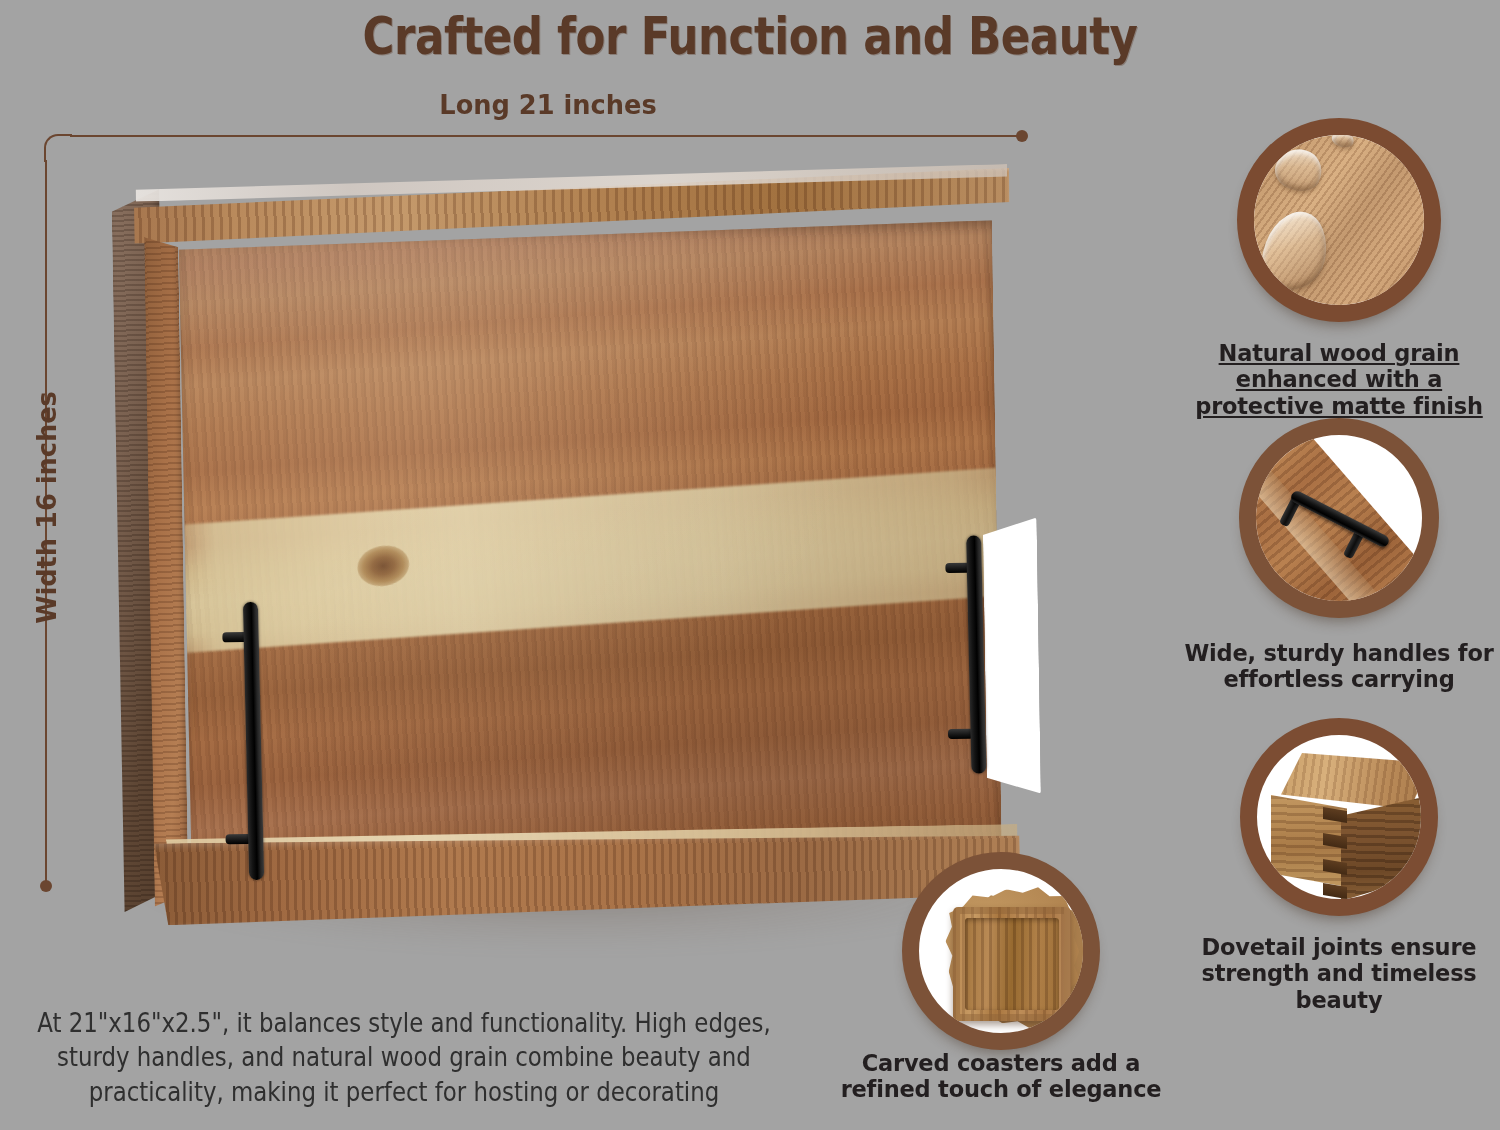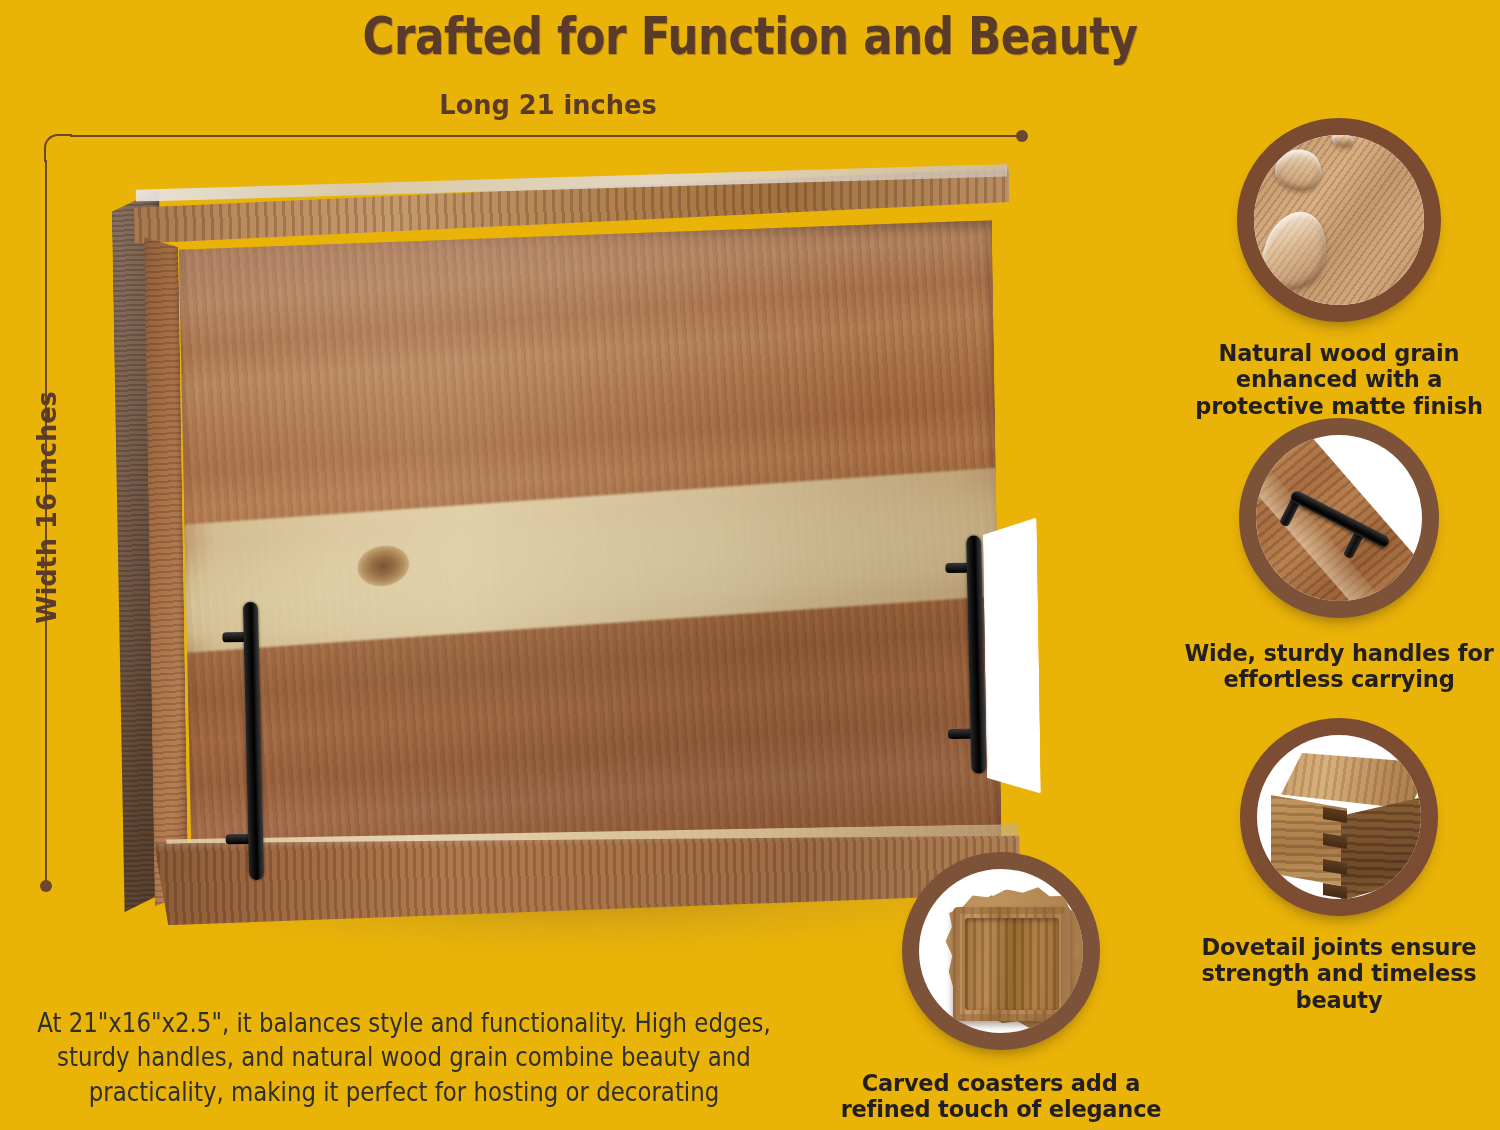--- a/index.html
+++ b/index.html
@@ -9,21 +9,21 @@
     height: 1130px;
     background: #ffffff;
     font-family: "Liberation Sans", sans-serif;
     overflow: hidden;
   }
 
   #stage {
     position: relative;
     width: 1500px;
     height: 1130px;
-    background: #eab308;
+    background: #a3a3a3;
   }
 
   
   #page-title {
     position: absolute;
     top: 6px;
     left: 0;
     width: 1500px;
     text-align: center;
     font-size: 52px;
@@ -513,21 +513,21 @@
     </div>
   </div>
 
   <div class="callout" id="callout-grain" style="left:1178px; top:118px; width:322px;">
     <div class="callout-circle" style="margin:0 auto;">
       <div class="grain-fill"></div>
       <div class="droplet droplet-a"></div>
       <div class="droplet droplet-b"></div>
       <div class="droplet droplet-c"></div>
     </div>
-    <div class="callout-caption" style="margin-top:18px;">Natural wood grain enhanced with a protective matte finish</div>
+    <div class="callout-caption" style="margin-top:18px;text-decoration:underline;">Natural wood grain enhanced with a protective matte finish</div>
   </div>
 
   <div class="callout" id="callout-dovetail" style="left:1178px; top:718px; width:322px;">
     <div class="callout-circle" style="margin:0 auto;">
       <div class="dovetail-wrap">
         <div class="dt-top"></div>
         <div class="dt-front"></div>
         <div class="dt-side"></div>
         <div class="dt-pin dt-pin-1"></div>
         <div class="dt-pin dt-pin-2"></div>
@@ -553,18 +553,18 @@
     <div class="callout-circle" style="margin:0 auto;">
       <div class="coaster-stack">
         <div class="coaster-scallop s3"></div>
         <div class="coaster-scallop s2"></div>
         <div class="coaster-scallop"></div>
         <div class="coaster-square">
           <div class="coaster-inset"></div>
         </div>
       </div>
     </div>
-    <div class="callout-caption" style="margin-top:20px;">Carved coasters add a refined touch of elegance</div>
+    <div class="callout-caption" style="margin-top:0;">Carved coasters add a refined touch of elegance</div>
   </div>
 
   <div id="summary-paragraph">At 21"x16"x2.5", it balances style and functionality. High edges, sturdy handles, and natural wood grain combine beauty and practicality, making it perfect for hosting or decorating</div>
 
 </div>
 
 </body></html>

